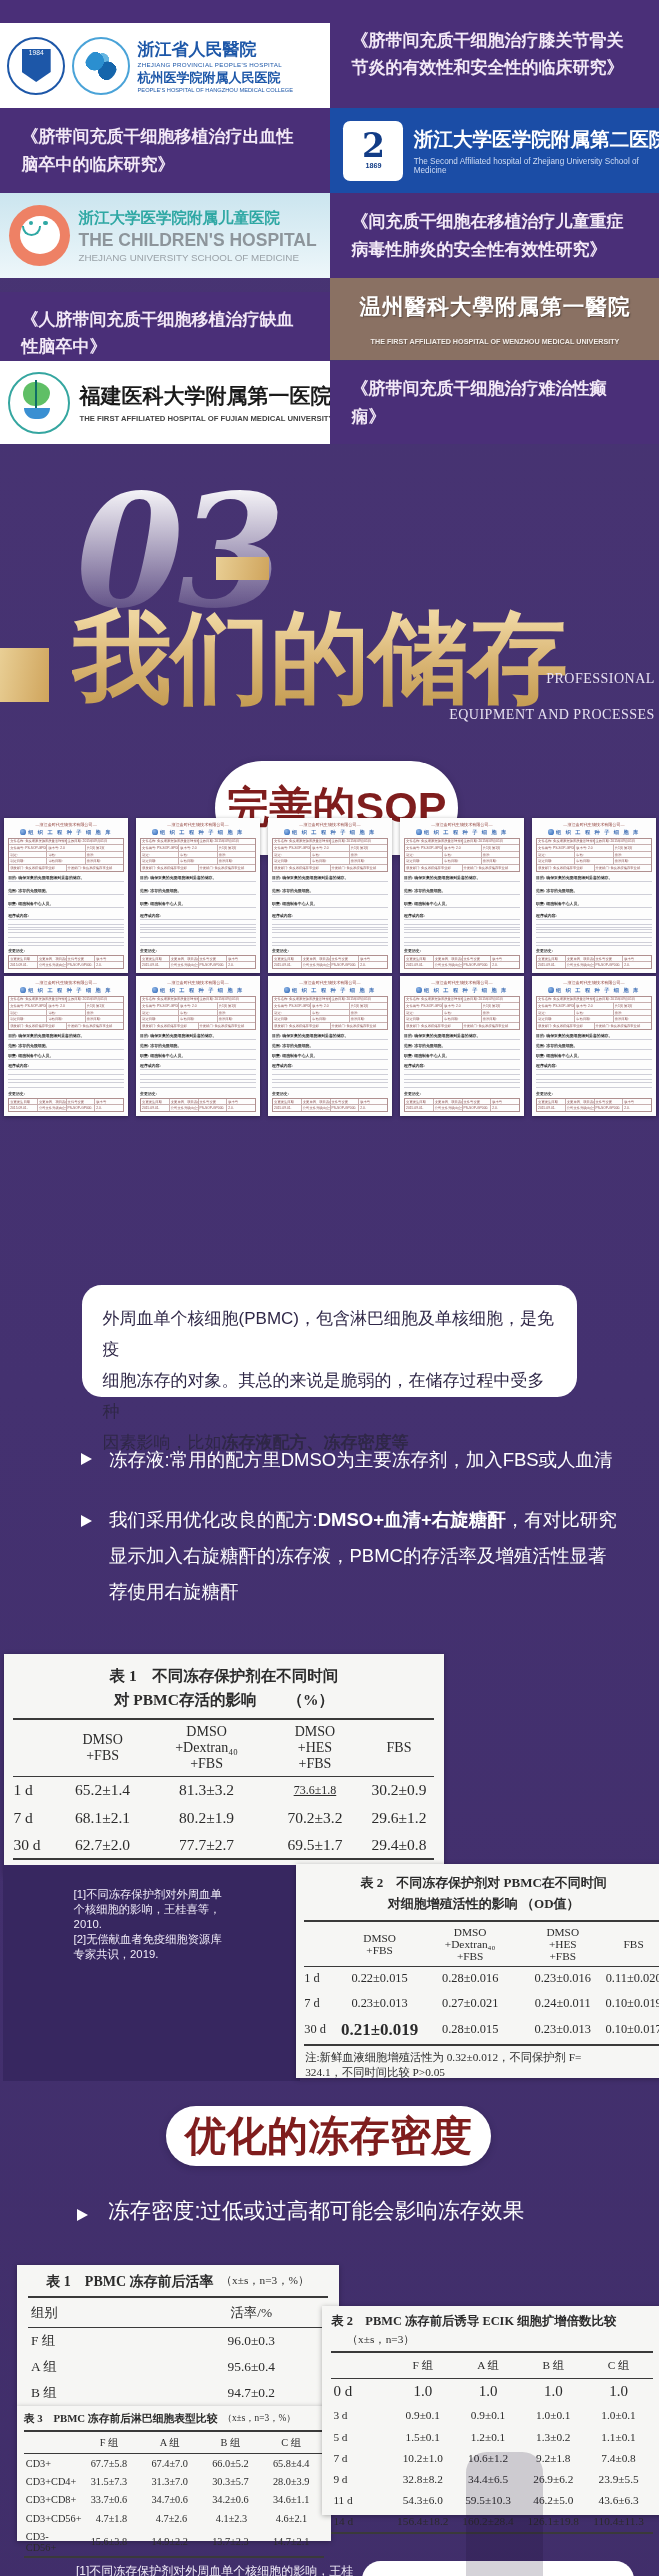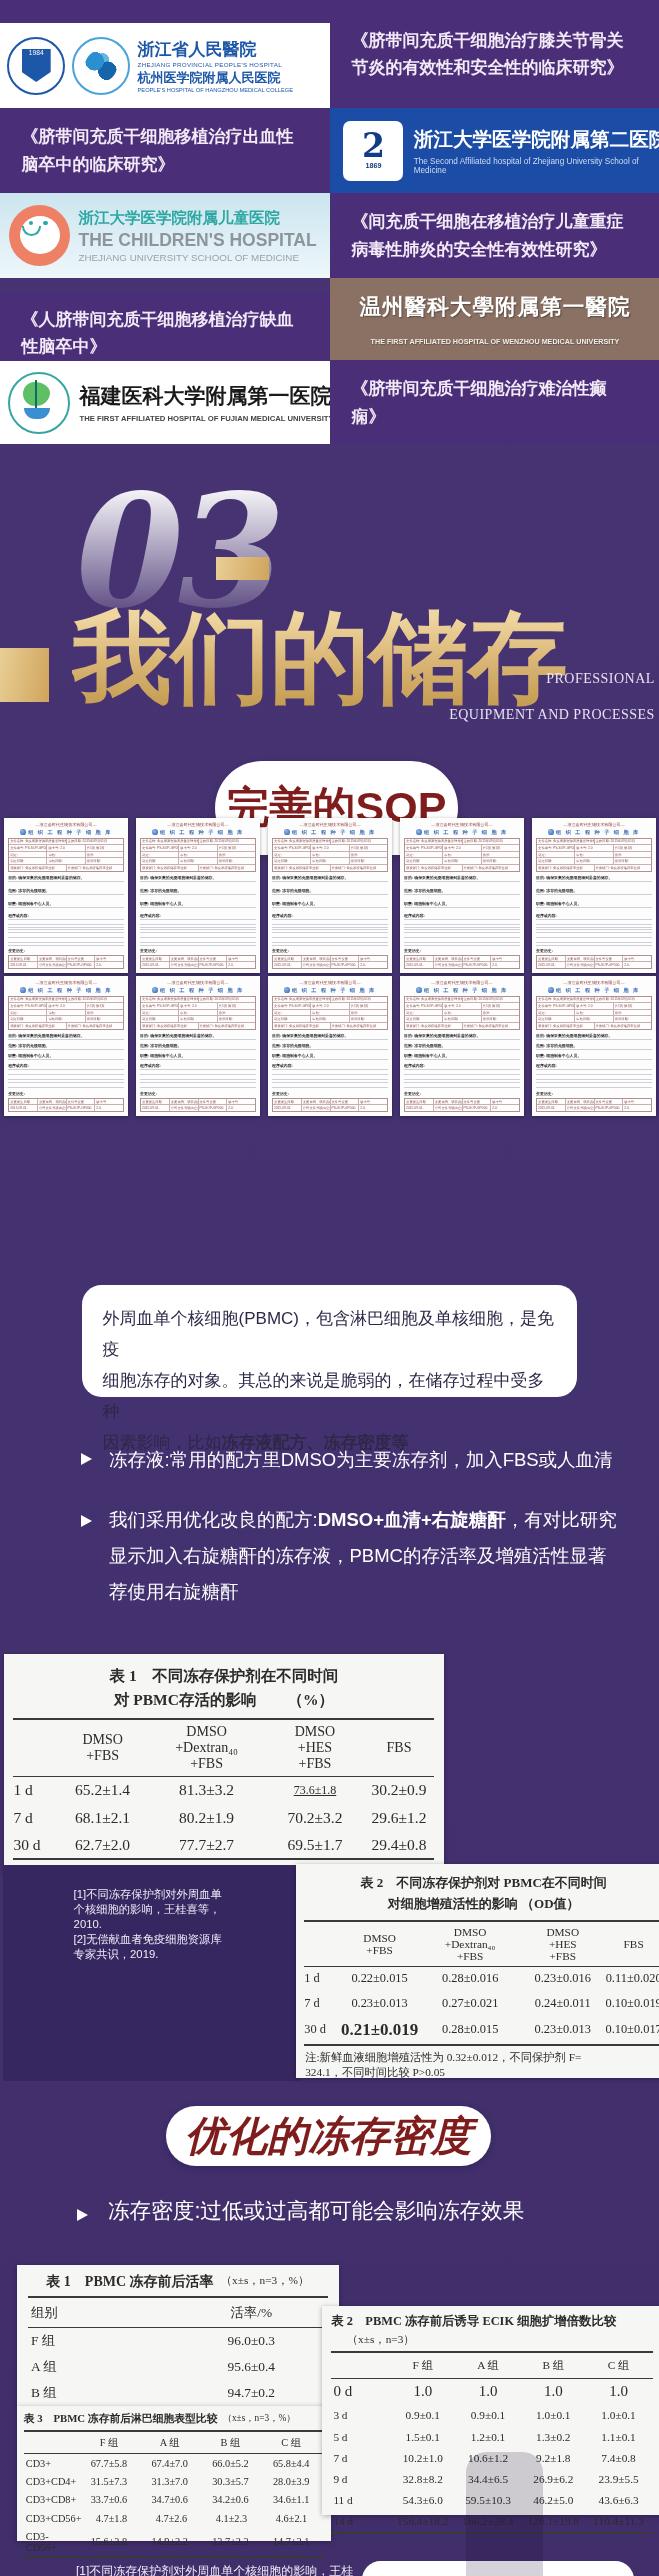--- a/index.html
+++ b/index.html
@@ -875,21 +875,21 @@
           <div class="t-center" style="font-size: 12.4px;">0.23±0.013</div>
           <div class="t-center" style="font-size: 12.4px;">0.10±0.017</div>
         </div>
       </div>
       <div class="rule-double" style="padding: 4.1px 1px 0px;">
         <div style="font-size: 11.3px;">注:新鲜血液细胞增殖活性为 0.32±0.012，不同保护剂 F=</div>
         <div style="font-size: 11.3px;">324.1，不同时间比较 P&gt;0.05</div>
       </div>
     </div>
 
-  <div class="pill" style="left:166px;top:2106px;width:325px;height:60px;border-radius:30px;font-size:41px;font-style:italic;">优化的冻存密度</div>
+  <div class="pill" style="left:166px;top:2106px;width:325px;height:60px;border-radius:30px;font-size:41px;">优化的冻存密度</div>
 
   <div>
     <div class="abs bullet-marker" style="left:77px;top:2209px;"></div>
     <div class="abs" style="left:108px;top:2196px;color:#fff;font-size:21.6px;">冻存密度:过低或过高都可能会影响冻存效果</div>
   </div>
 
   <div id="dt1" class="sci" style="left:16.5px;top:2265px;width:300px;height:133px;padding:8.2px 11.3px 0 11.3px;">
       <div style="display: flex; gap: 7.2px; font-size: 14px; font-weight: bold; justify-content: center; margin-bottom: 5.2px;">
         <span>表 1　PBMC 冻存前后活率</span>
         <span style="font-weight: normal; font-size: 11.3px;">（x±s，n=3，%）</span>

